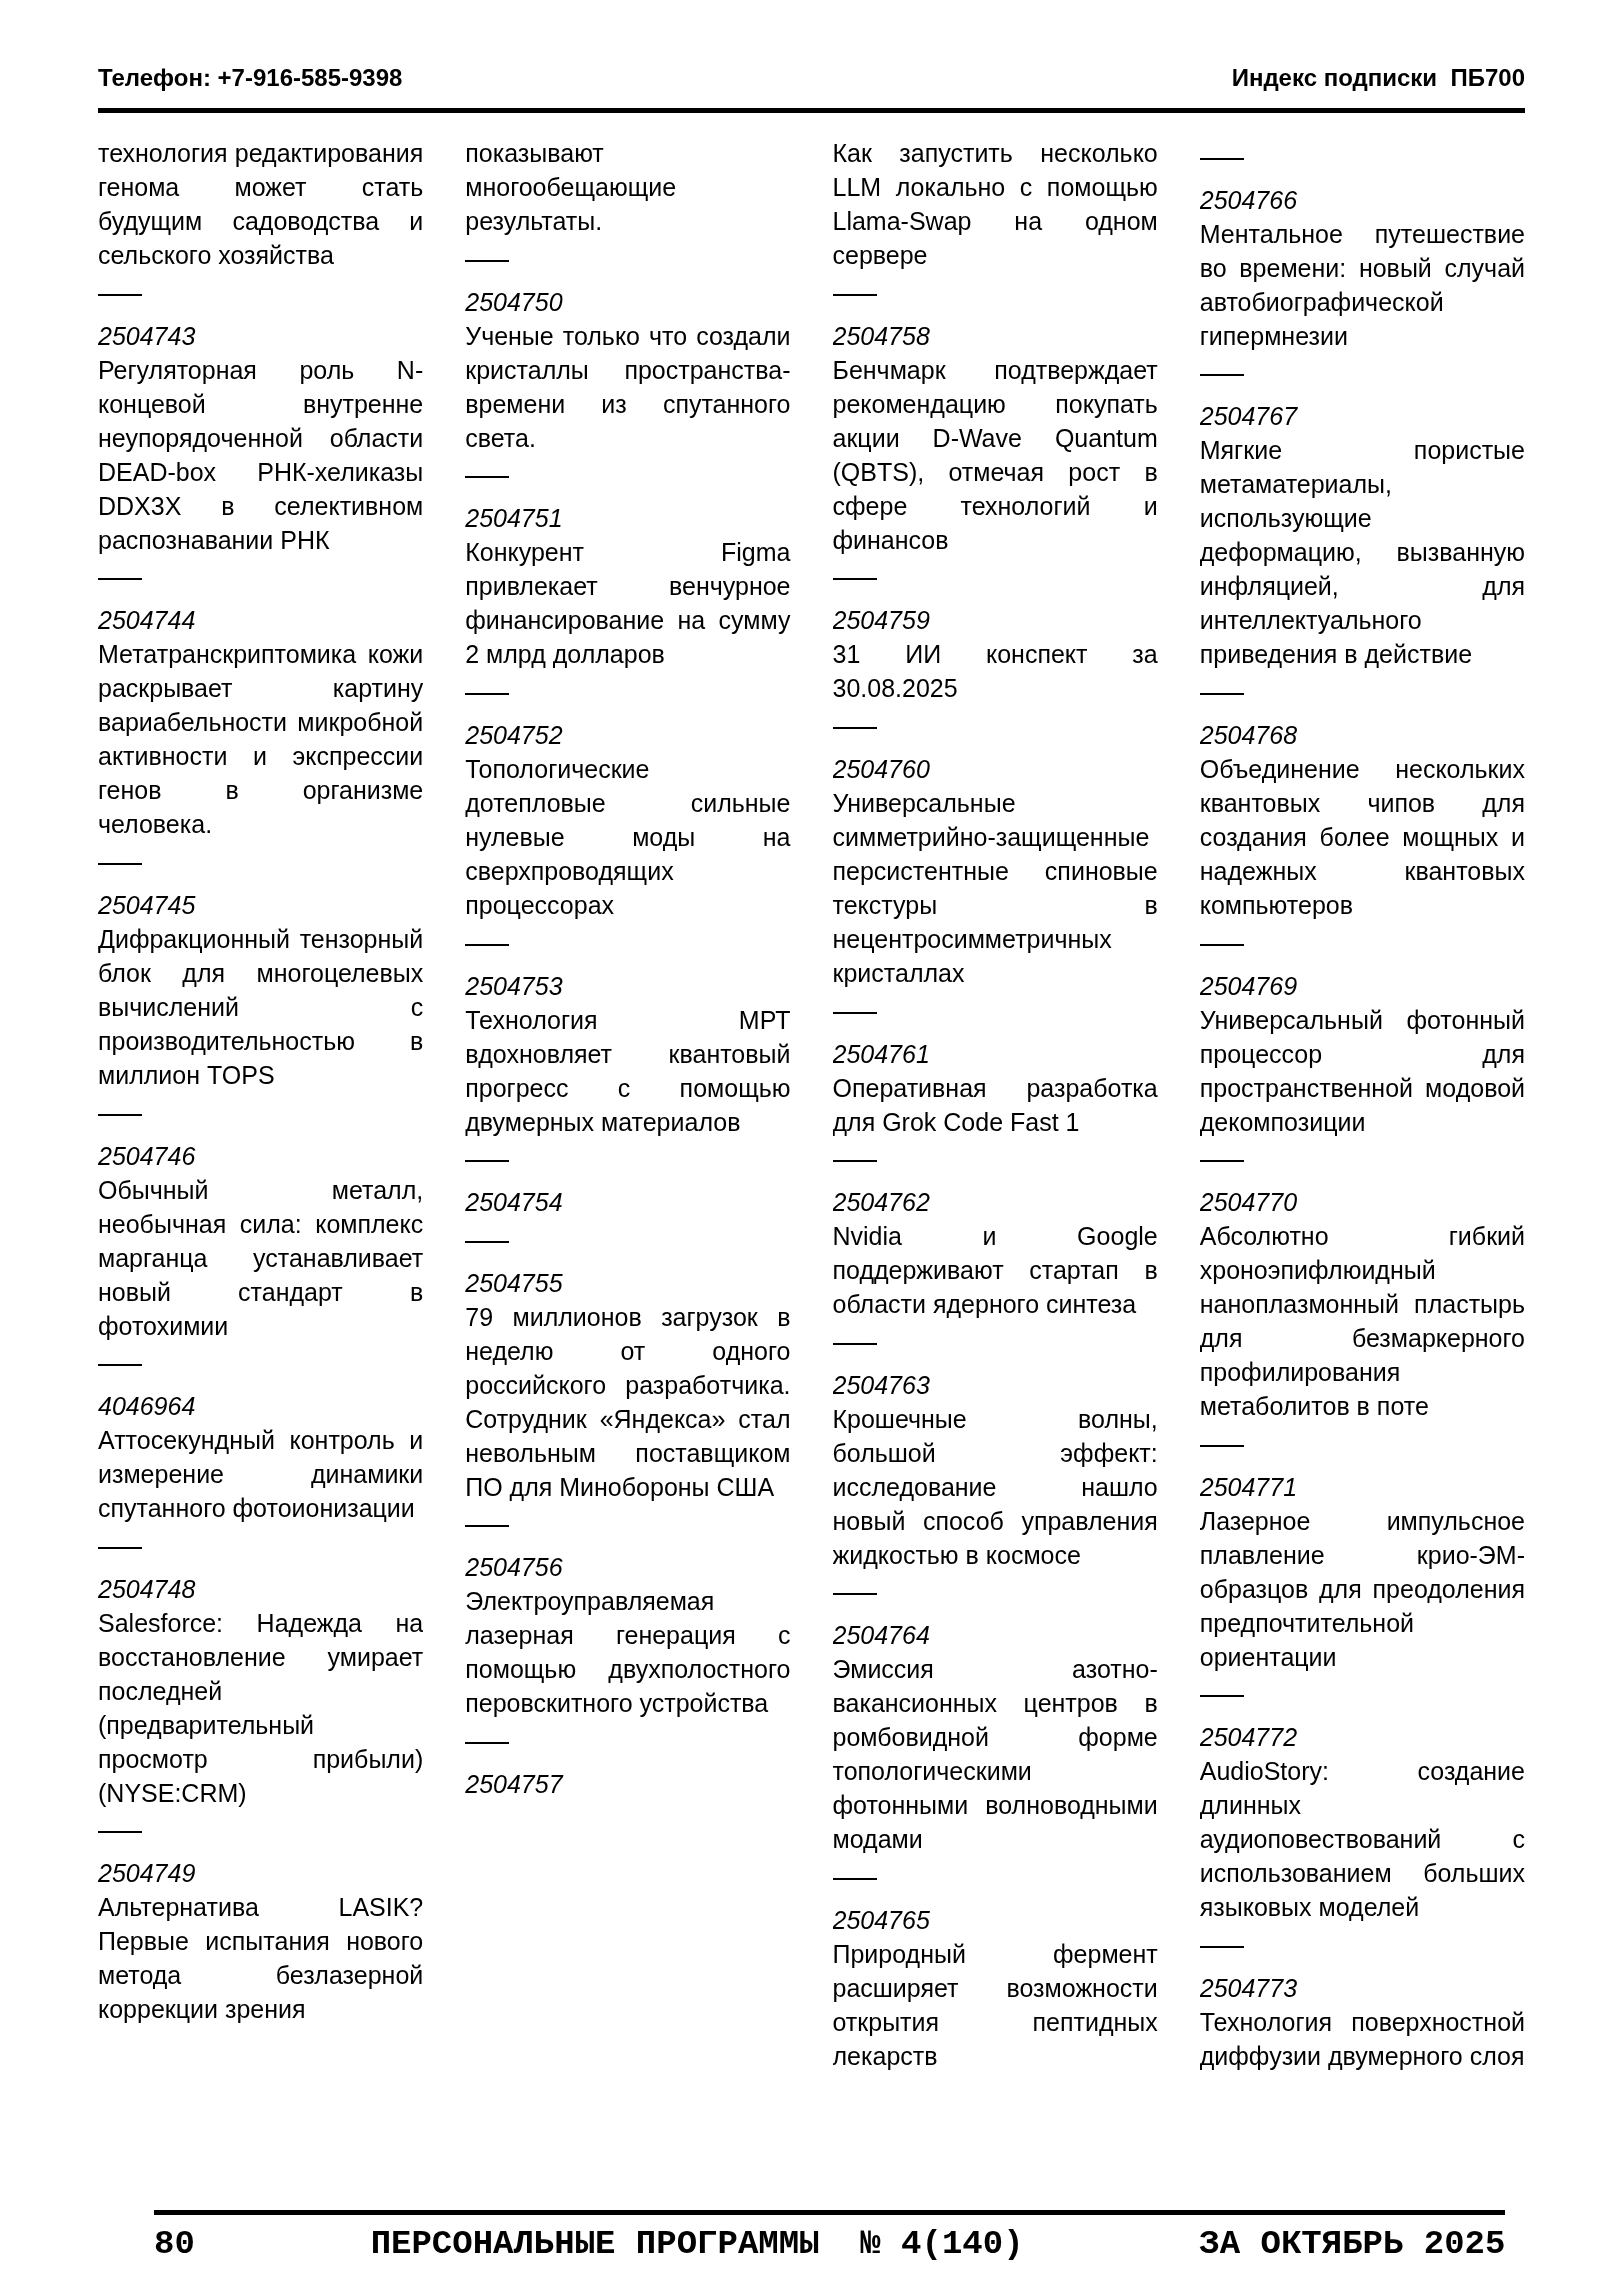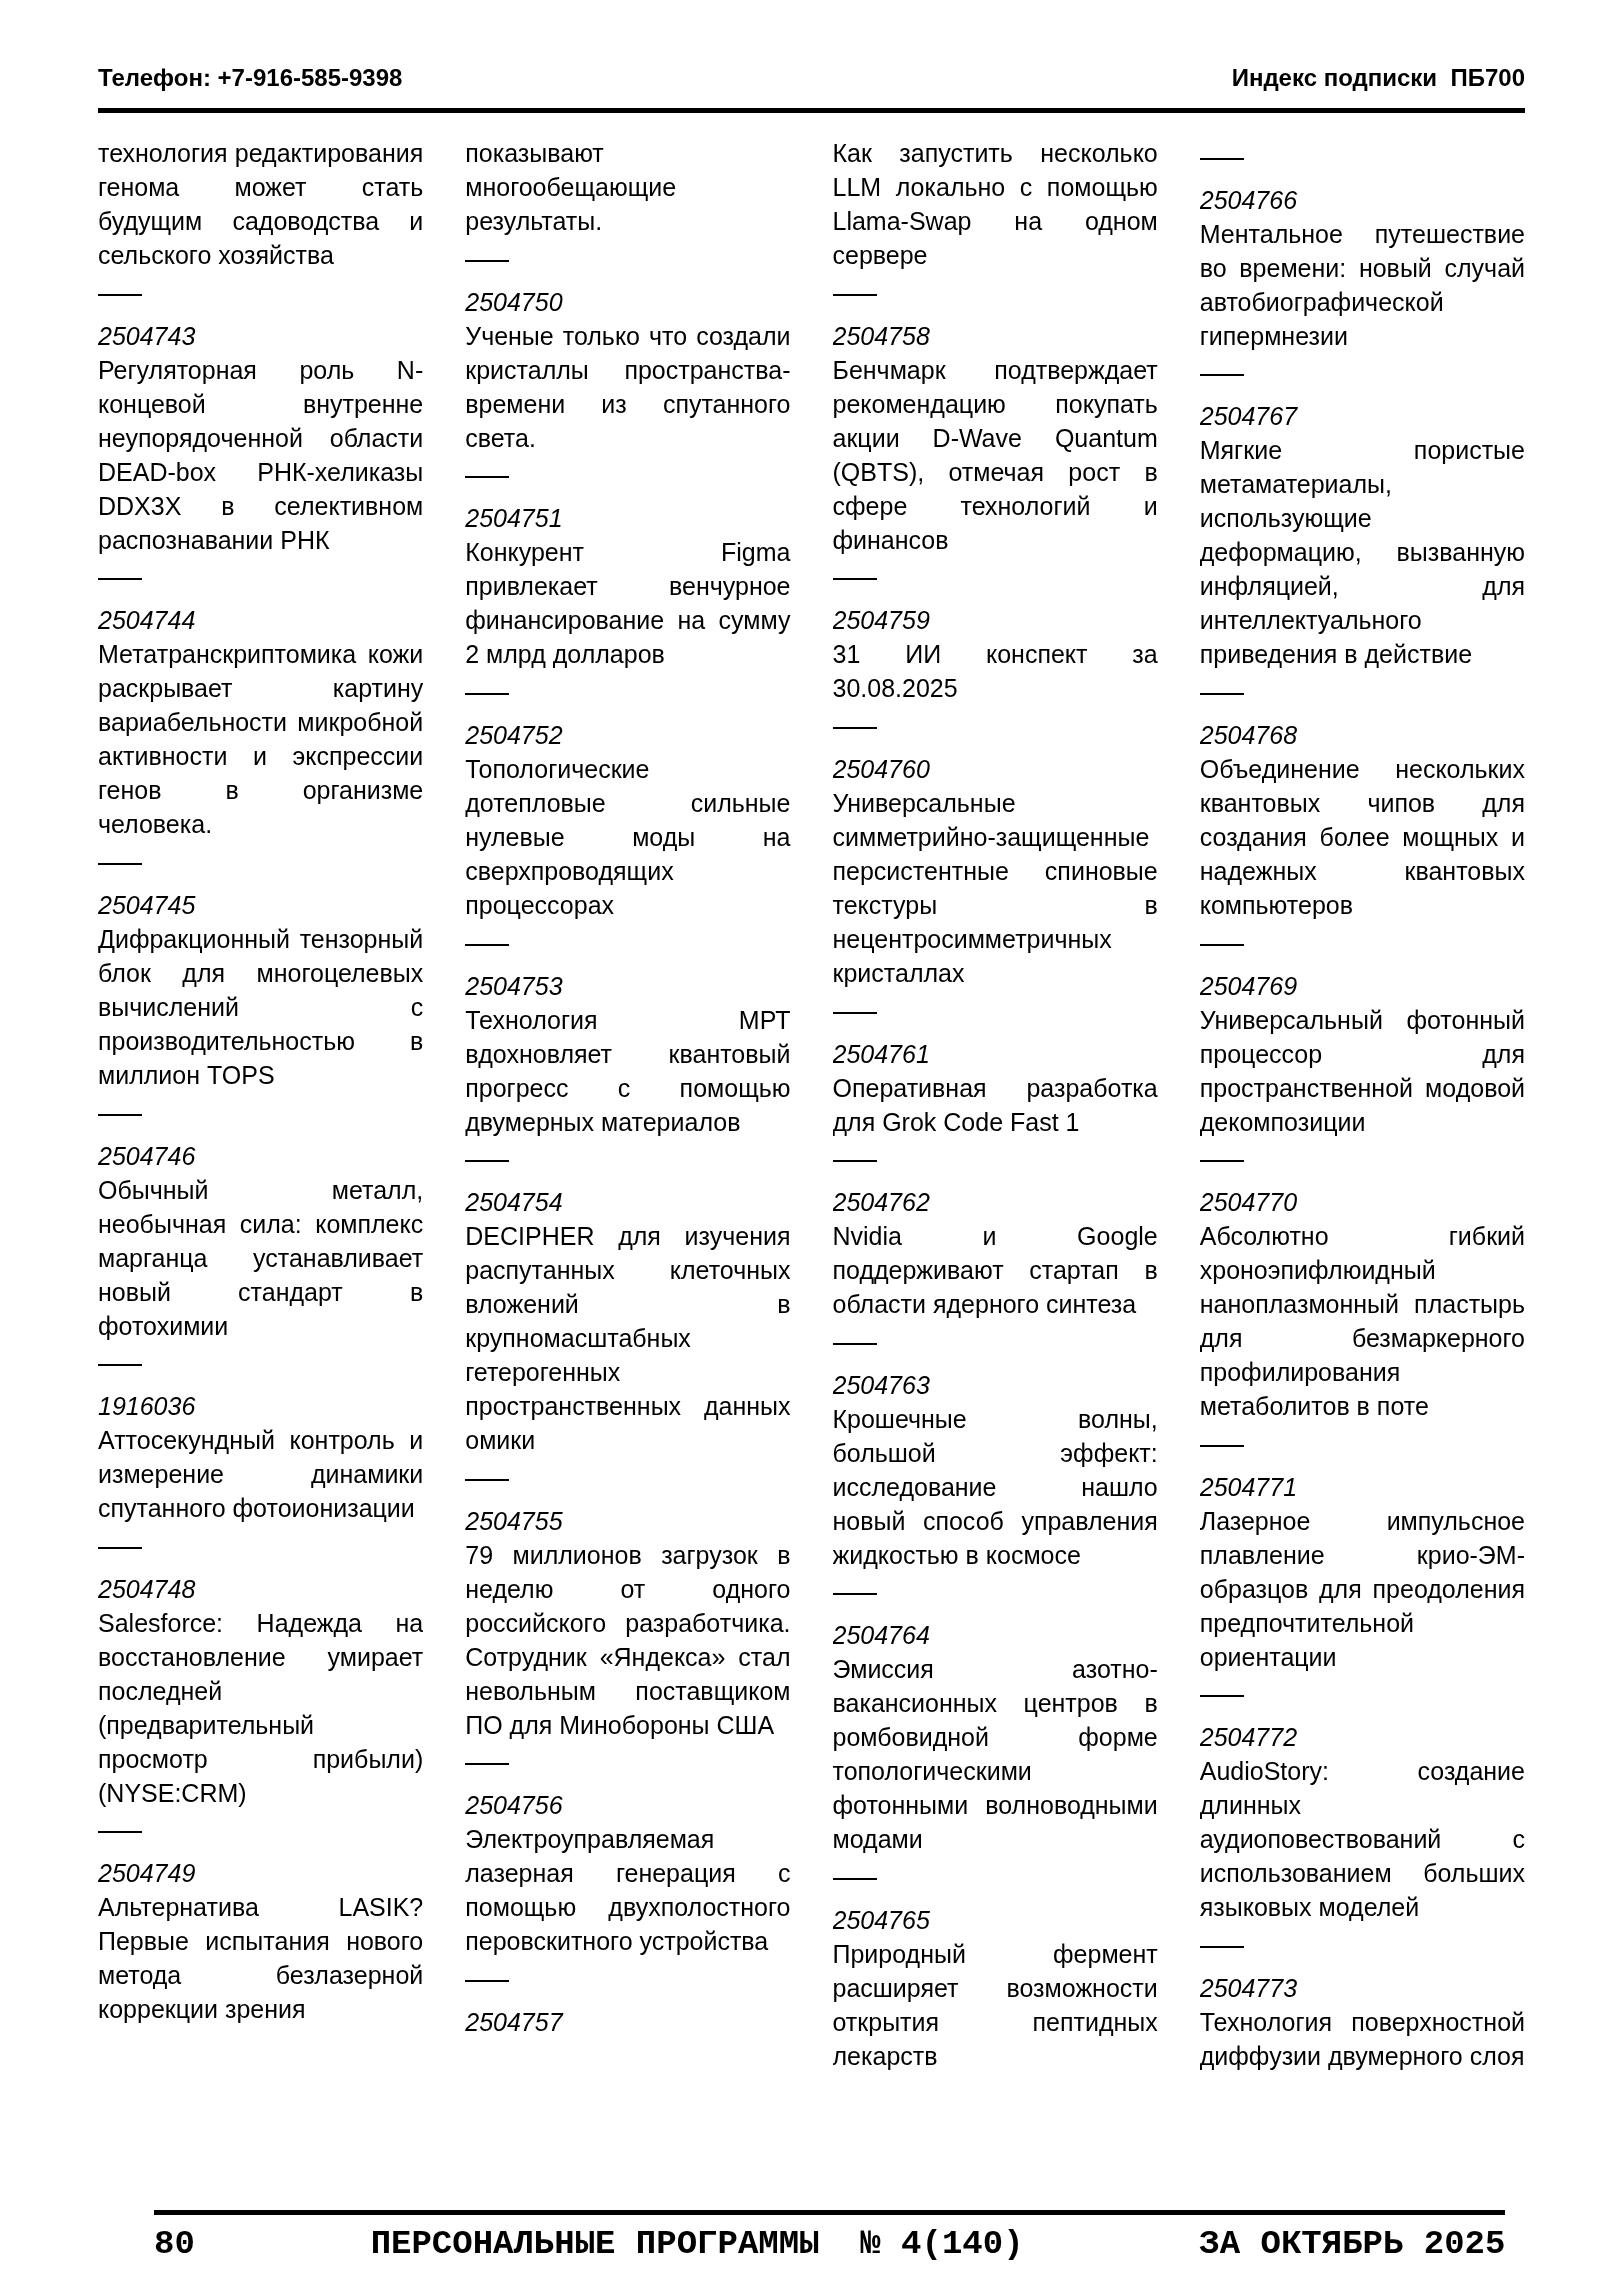--- a/index.html
+++ b/index.html
@@ -100,21 +100,21 @@
         <div class="sep"></div>
         <div class="number">2504744</div>
         <div class="title">Метатранскриптомика кожи раскрывает картину вариабельности микробной активности и экспрессии генов в организме человека.</div>
         <div class="sep"></div>
         <div class="number">2504745</div>
         <div class="title">Дифракционный тензорный блок для многоцелевых вычислений с производительностью в миллион TOPS</div>
         <div class="sep"></div>
         <div class="number">2504746</div>
         <div class="title">Обычный металл, необычная сила: комплекс марганца устанавливает новый стандарт в фотохимии</div>
         <div class="sep"></div>
-        <div class="number">1916036</div>
+        <div class="number">4046964</div>
         <div class="title">Аттосекундный контроль и измерение динамики спутанного фотоионизации</div>
         <div class="sep"></div>
         <div class="number">2504748</div>
         <div class="title">Salesforce: Надежда на восстановление умирает последней (предварительный просмотр прибыли) (NYSE:CRM)</div>
         <div class="sep"></div>
         <div class="number">2504749</div>
         <div class="title">Альтернатива LASIK? Первые испытания нового метода безлазерной коррекции зрения</div>
       </div>
       <div class="col">
         <div class="title">показывают многообещающие результаты.</div>
@@ -125,21 +125,20 @@
         <div class="number">2504751</div>
         <div class="title">Конкурент Figma привлекает венчурное финансирование на сумму 2 млрд долларов</div>
         <div class="sep"></div>
         <div class="number">2504752</div>
         <div class="title">Топологические дотепловые сильные нулевые моды на сверхпроводящих процессорах</div>
         <div class="sep"></div>
         <div class="number">2504753</div>
         <div class="title">Технология МРТ вдохновляет квантовый прогресс с помощью двумерных материалов</div>
         <div class="sep"></div>
         <div class="number">2504754</div>
-        <div class="title">DECIPHER для изучения распутанных клеточных вложений в крупномасштабных гетерогенных пространственных данных омики</div>
         <div class="sep"></div>
         <div class="number">2504755</div>
         <div class="title">79 миллионов загрузок в неделю от одного российского разработчика. Сотрудник «Яндекса» стал невольным поставщиком ПО для Минобороны США</div>
         <div class="sep"></div>
         <div class="number">2504756</div>
         <div class="title">Электроуправляемая лазерная генерация с помощью двухполостного перовскитного устройства</div>
         <div class="sep"></div>
         <div class="number">2504757</div>
       </div>
       <div class="col">

